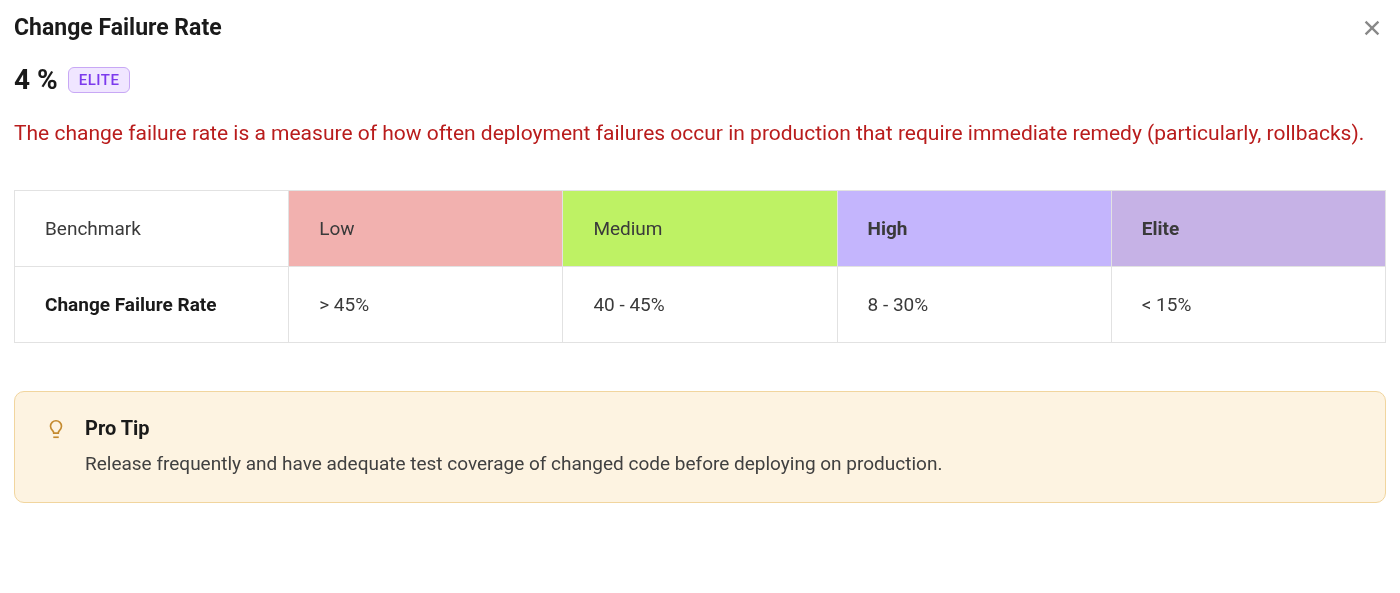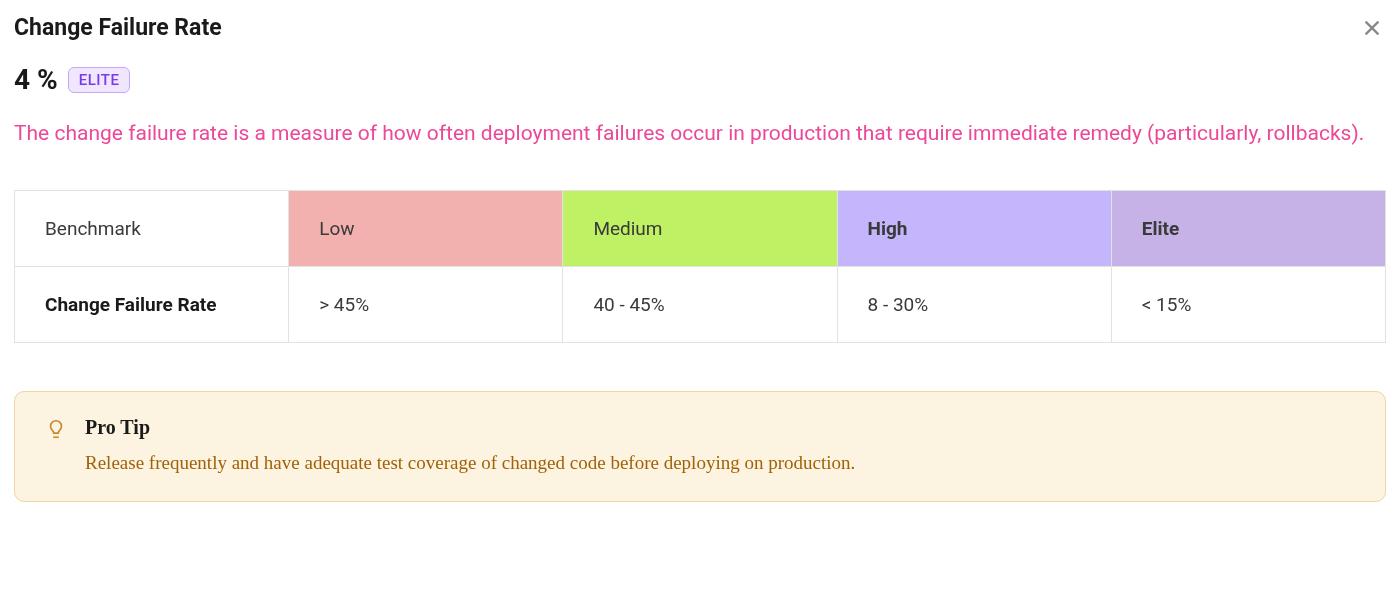--- a/index.html
+++ b/index.html
@@ -58,21 +58,21 @@
       font-size: 15px;
       font-weight: 500;
       letter-spacing: 0.5px;
       background: #f0e6ff;
       color: #7c3aed;
       border: 1px solid #c8a8f5;
     }
     .description {
       font-size: 21px;
       line-height: 1.5;
-      color: #ec4899;
+      color: #b91c1c;
       margin-bottom: 40px;
       max-width: 1370px;
     }
     .benchmark-table {
       width: 100%;
       border-collapse: collapse;
       margin-bottom: 48px;
     }
     .benchmark-table th,
     .benchmark-table td {
@@ -114,21 +114,20 @@
       width: 20%;
     }
     .pro-tip {
       background: #fdf3e1;
       border: 1px solid #f1d59e;
       border-radius: 10px;
       padding: 24px 30px;
       display: flex;
       align-items: flex-start;
       gap: 18px;
-      font-family: Liberation Serif, serif;
     }
     .tip-icon {
       width: 22px;
       height: 22px;
       flex-shrink: 0;
       margin-top: 2px;
     }
     .tip-icon svg {
       width: 22px;
       height: 22px;
@@ -140,21 +139,21 @@
       flex: 1;
     }
     .tip-title {
       font-size: 20px;
       font-weight: 700;
       color: #1a1a1a;
       margin-bottom: 10px;
     }
     .tip-text {
       font-size: 19px;
-      color: #a16207;
+      color: #404040;
       line-height: 1.5;
     }
   </style>
 </head>
 <body>
 
 <div class="header-row">
   <div class="title">Change Failure Rate</div>
   <div class="close-btn">
     <svg viewBox="0 0 24 24">

